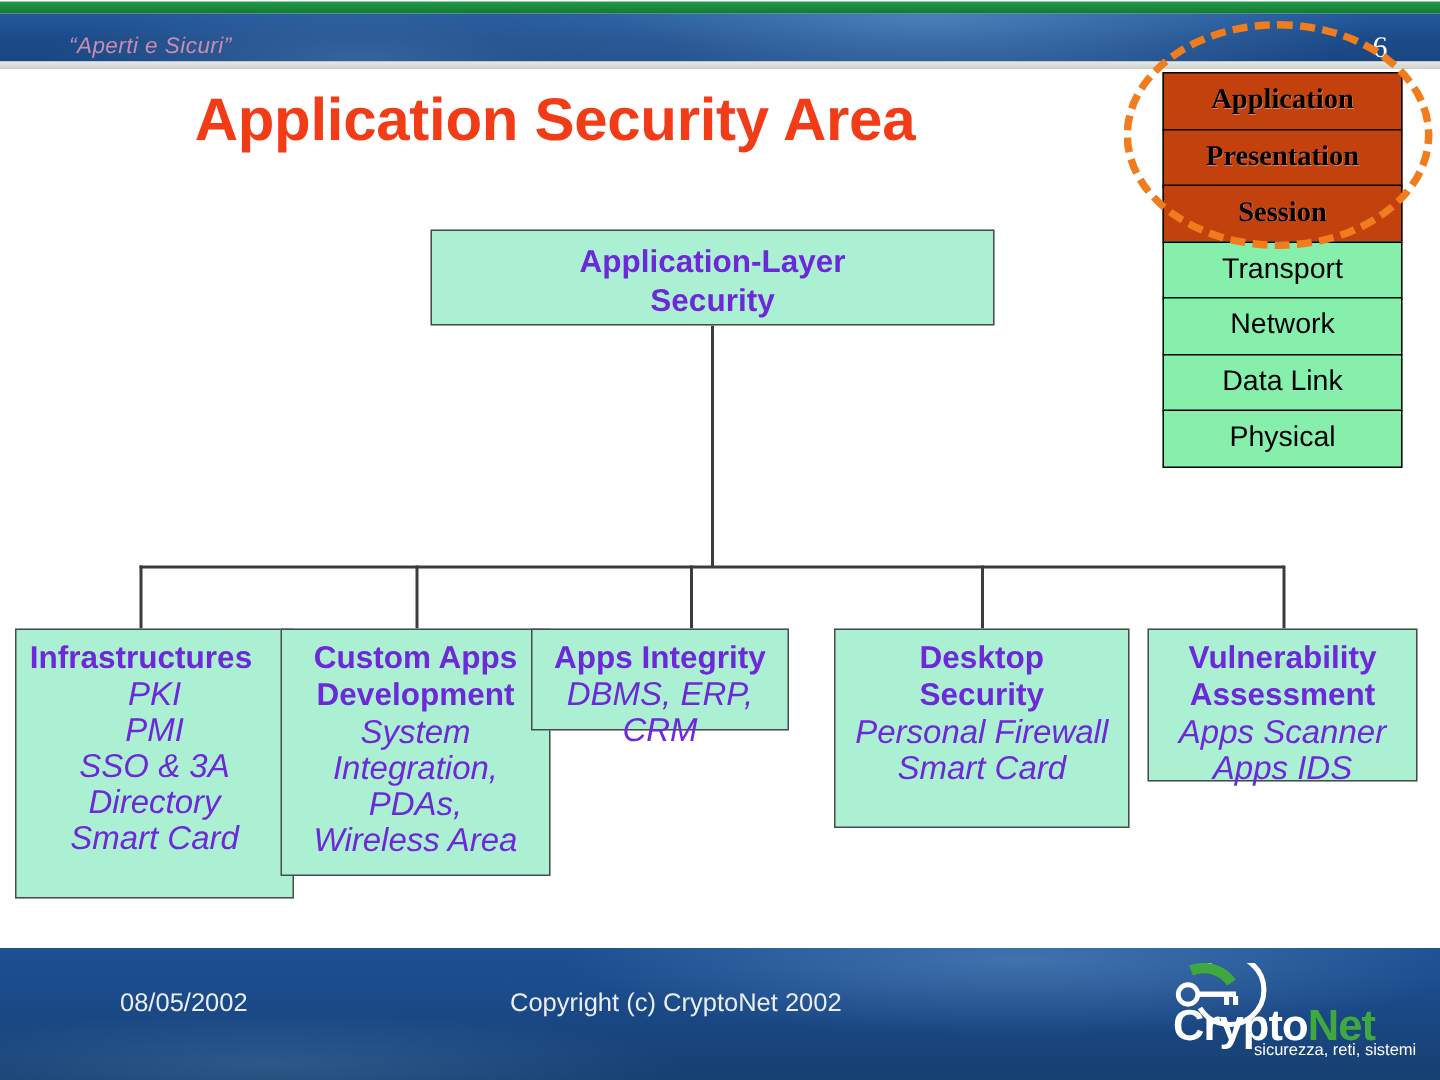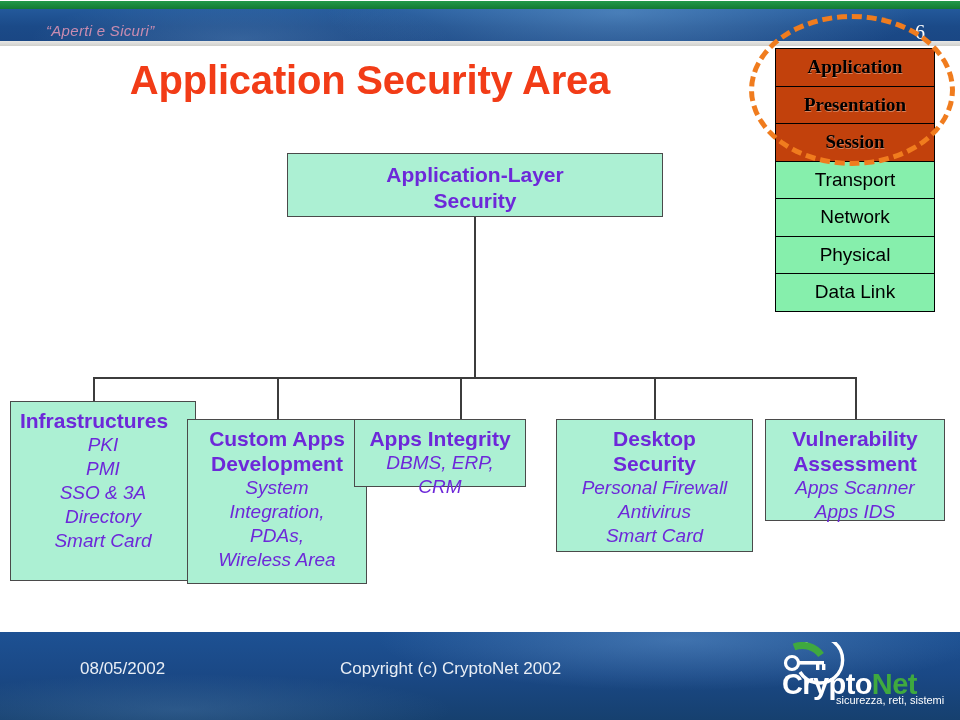--- a/index.html
+++ b/index.html
@@ -124,35 +124,35 @@
     color: #6d28d9;
     padding-top: 6px;
   }
   .dbox .head {
     font-size: 21px;
     font-weight: bold;
     line-height: 25px;
     white-space: nowrap;
   }
   .dbox .sub {
-    font-size: 19px;
+    font-size: 22px;
     font-style: italic;
     line-height: 24px;
     text-align: center;
   }
   .dbox.overflow-head .head {
     position: relative;
     left: -8px;
     width: 182px;
   }
 
   #box-top { left: 287px; top: 153px; width: 376px; height: 64px; padding-top: 8px; }
   #box-top .head { font-size: 21px; line-height: 26px; }
 
-  #box-infra   { left: 10px;  top: 401px; width: 186px; height: 180px; }
+  #box-infra   { left: 10px;  top: 419px; width: 186px; height: 180px; }
   #box-custom  { left: 187px; top: 419px; width: 180px; height: 165px; }
   #box-apps    { left: 354px; top: 419px; width: 172px; height: 68px; }
   #box-desktop { left: 556px; top: 419px; width: 197px; height: 133px; }
   #box-vuln    { left: 765px; top: 419px; width: 180px; height: 102px; }
 
   
   .footer {
     position: absolute;
     left: 0; top: 632px;
     width: 960px; height: 88px;
@@ -211,22 +211,22 @@
 <div class="header-underline"></div>
 
 <div class="slide-title">Application Security Area</div>
 
 <div class="osi-stack">
   <div class="osi-layer upper">Application</div>
   <div class="osi-layer upper">Presentation</div>
   <div class="osi-layer upper">Session</div>
   <div class="osi-layer lower">Transport</div>
   <div class="osi-layer lower">Network</div>
+  <div class="osi-layer lower">Data Link</div>
   <div class="osi-layer lower">Physical</div>
-  <div class="osi-layer lower">Data Link</div>
 </div>
 <div class="osi-circle"></div>
 
 <div class="connector conn-v" style="left:474px; top:217px; height:161px;"></div>
 
 <div class="connector conn-h" style="left:93px; top:377px; width:763px;"></div>
 
 <div class="connector conn-v" style="left:93px;  top:377px; height:42px;"></div>
 <div class="connector conn-v" style="left:277px; top:377px; height:42px;"></div>
 <div class="connector conn-v" style="left:460px; top:377px; height:42px;"></div>
@@ -259,21 +259,20 @@
 <div class="dbox" id="box-apps">
   <div class="head">Apps Integrity</div>
   <div class="sub">DBMS, ERP,</div>
   <div class="sub">CRM</div>
 </div>
 
 <div class="dbox" id="box-desktop">
   <div class="head">Desktop</div>
   <div class="head">Security</div>
   <div class="sub">Personal Firewall</div>
-  <div class="sub">Antivirus</div>
   <div class="sub">Smart Card</div>
 </div>
 
 <div class="dbox" id="box-vuln">
   <div class="head">Vulnerability</div>
   <div class="head">Assessment</div>
   <div class="sub">Apps Scanner</div>
   <div class="sub">Apps IDS</div>
 </div>
 

